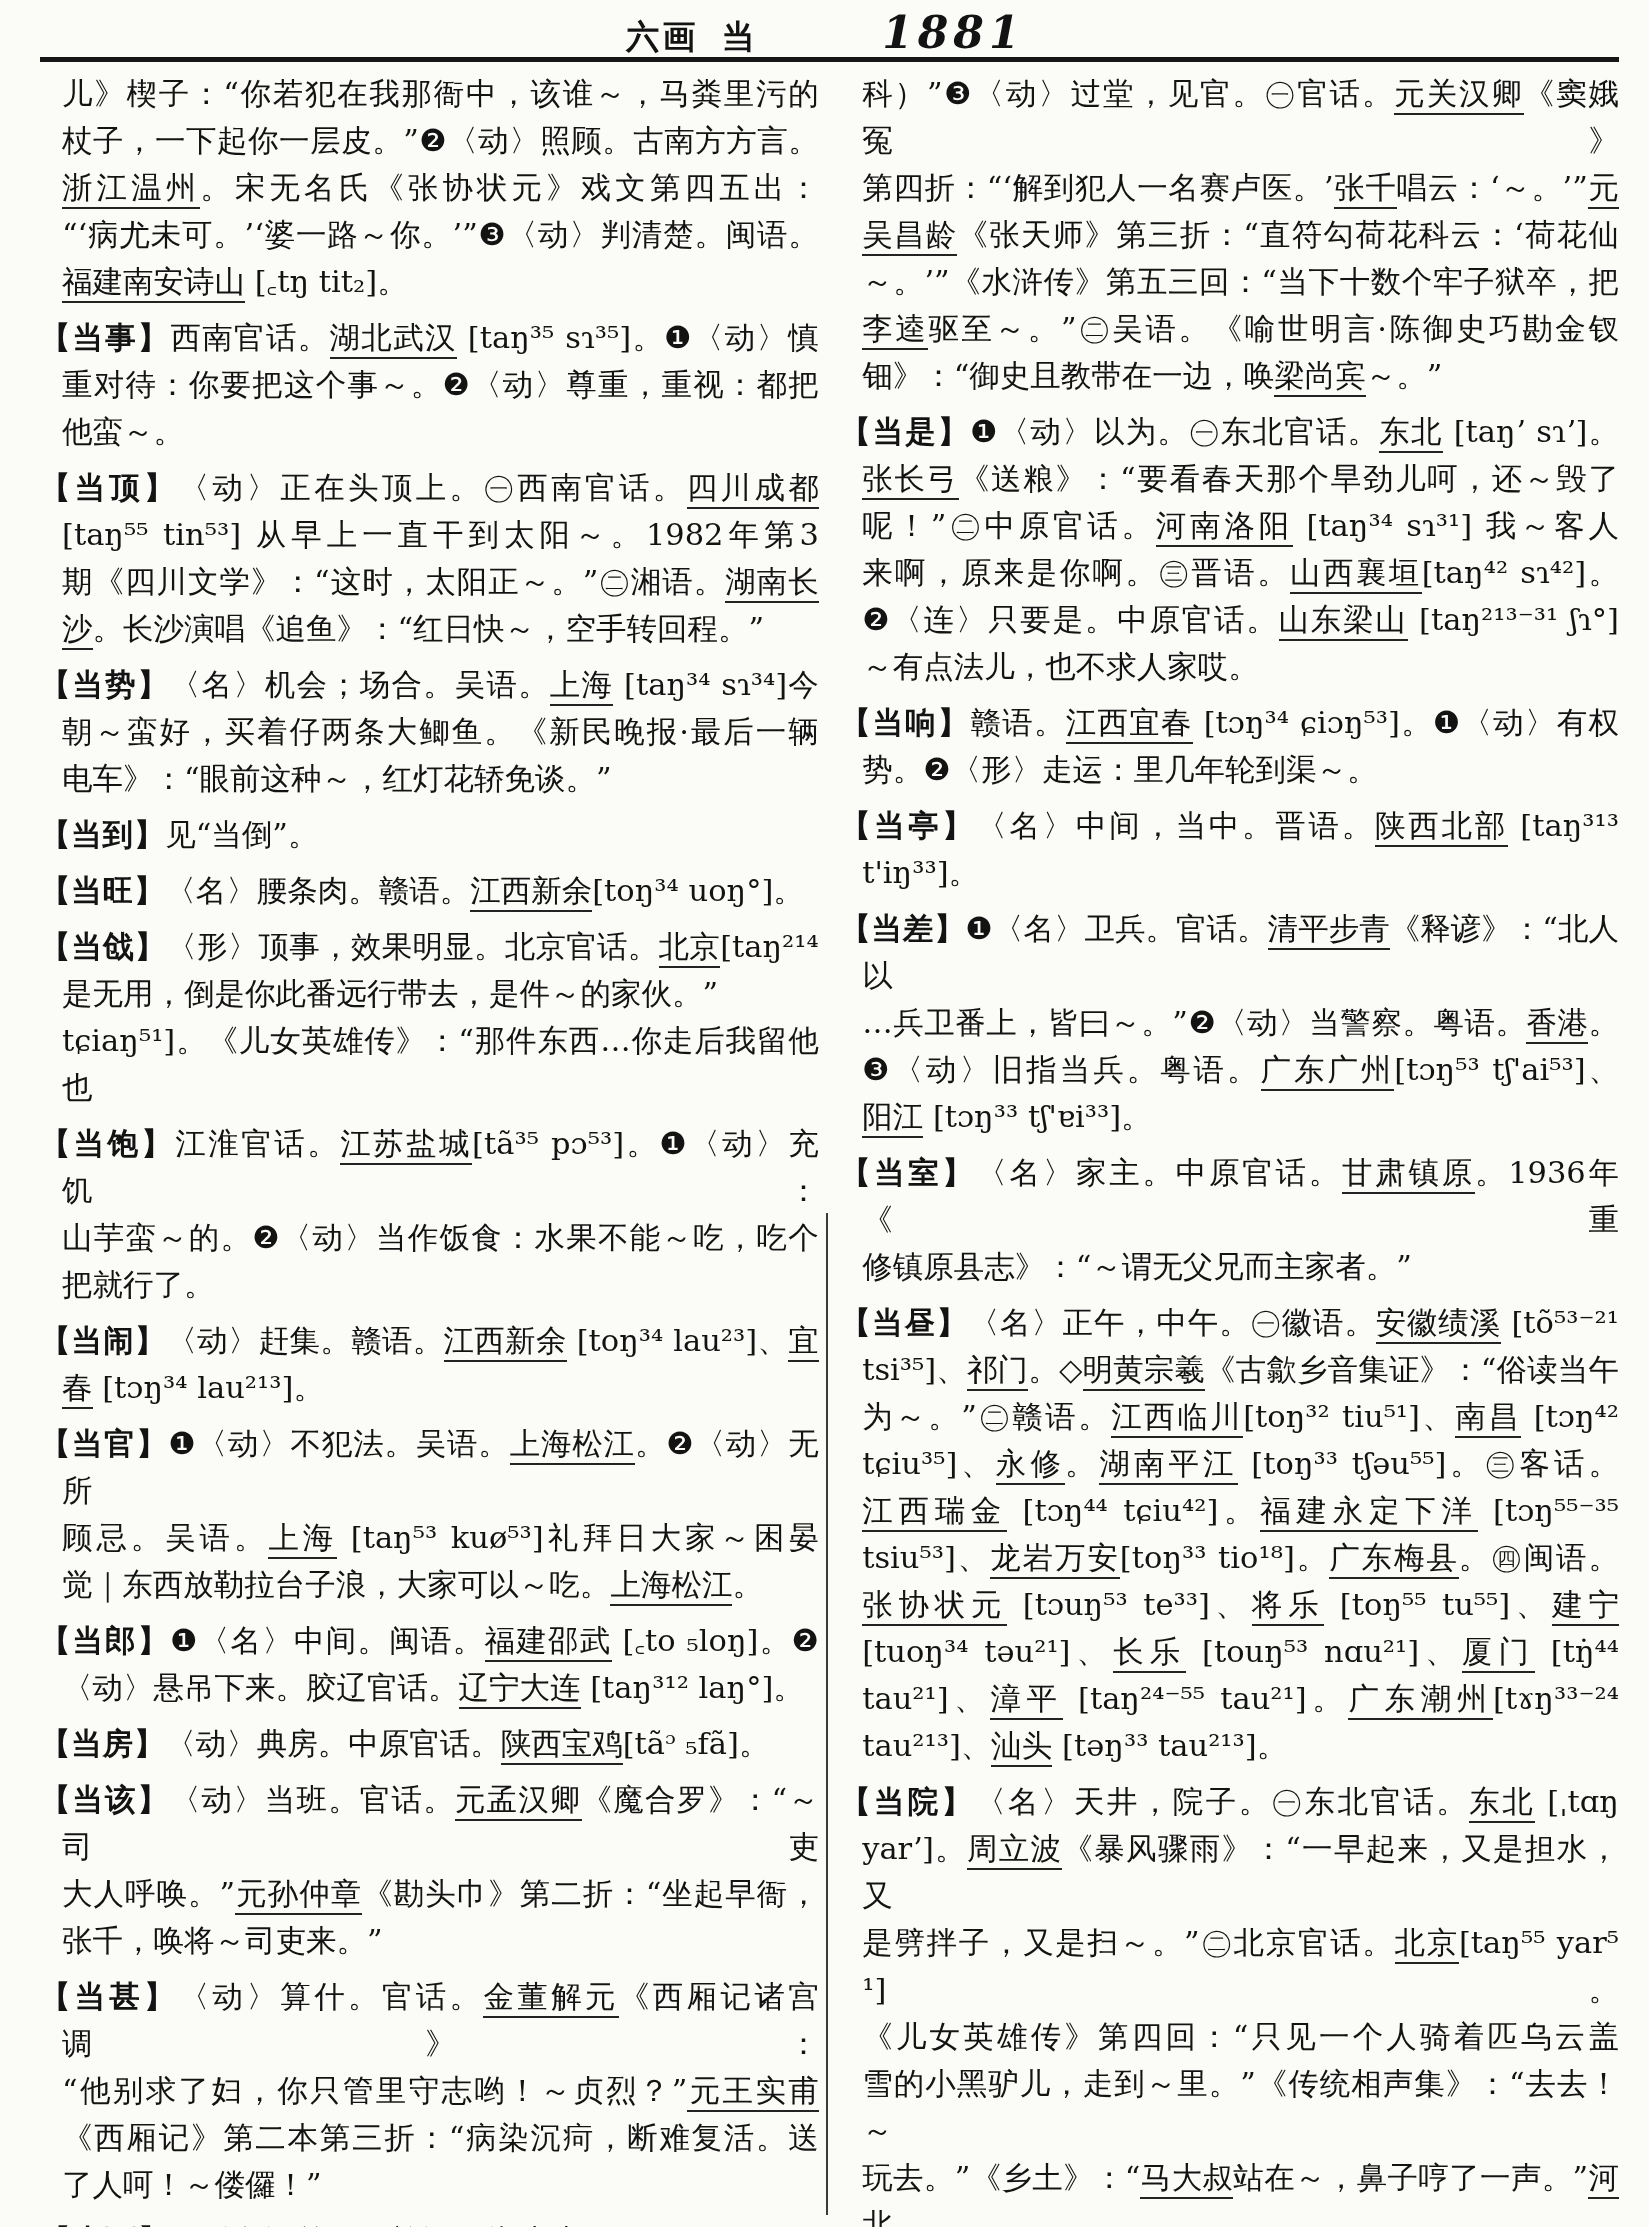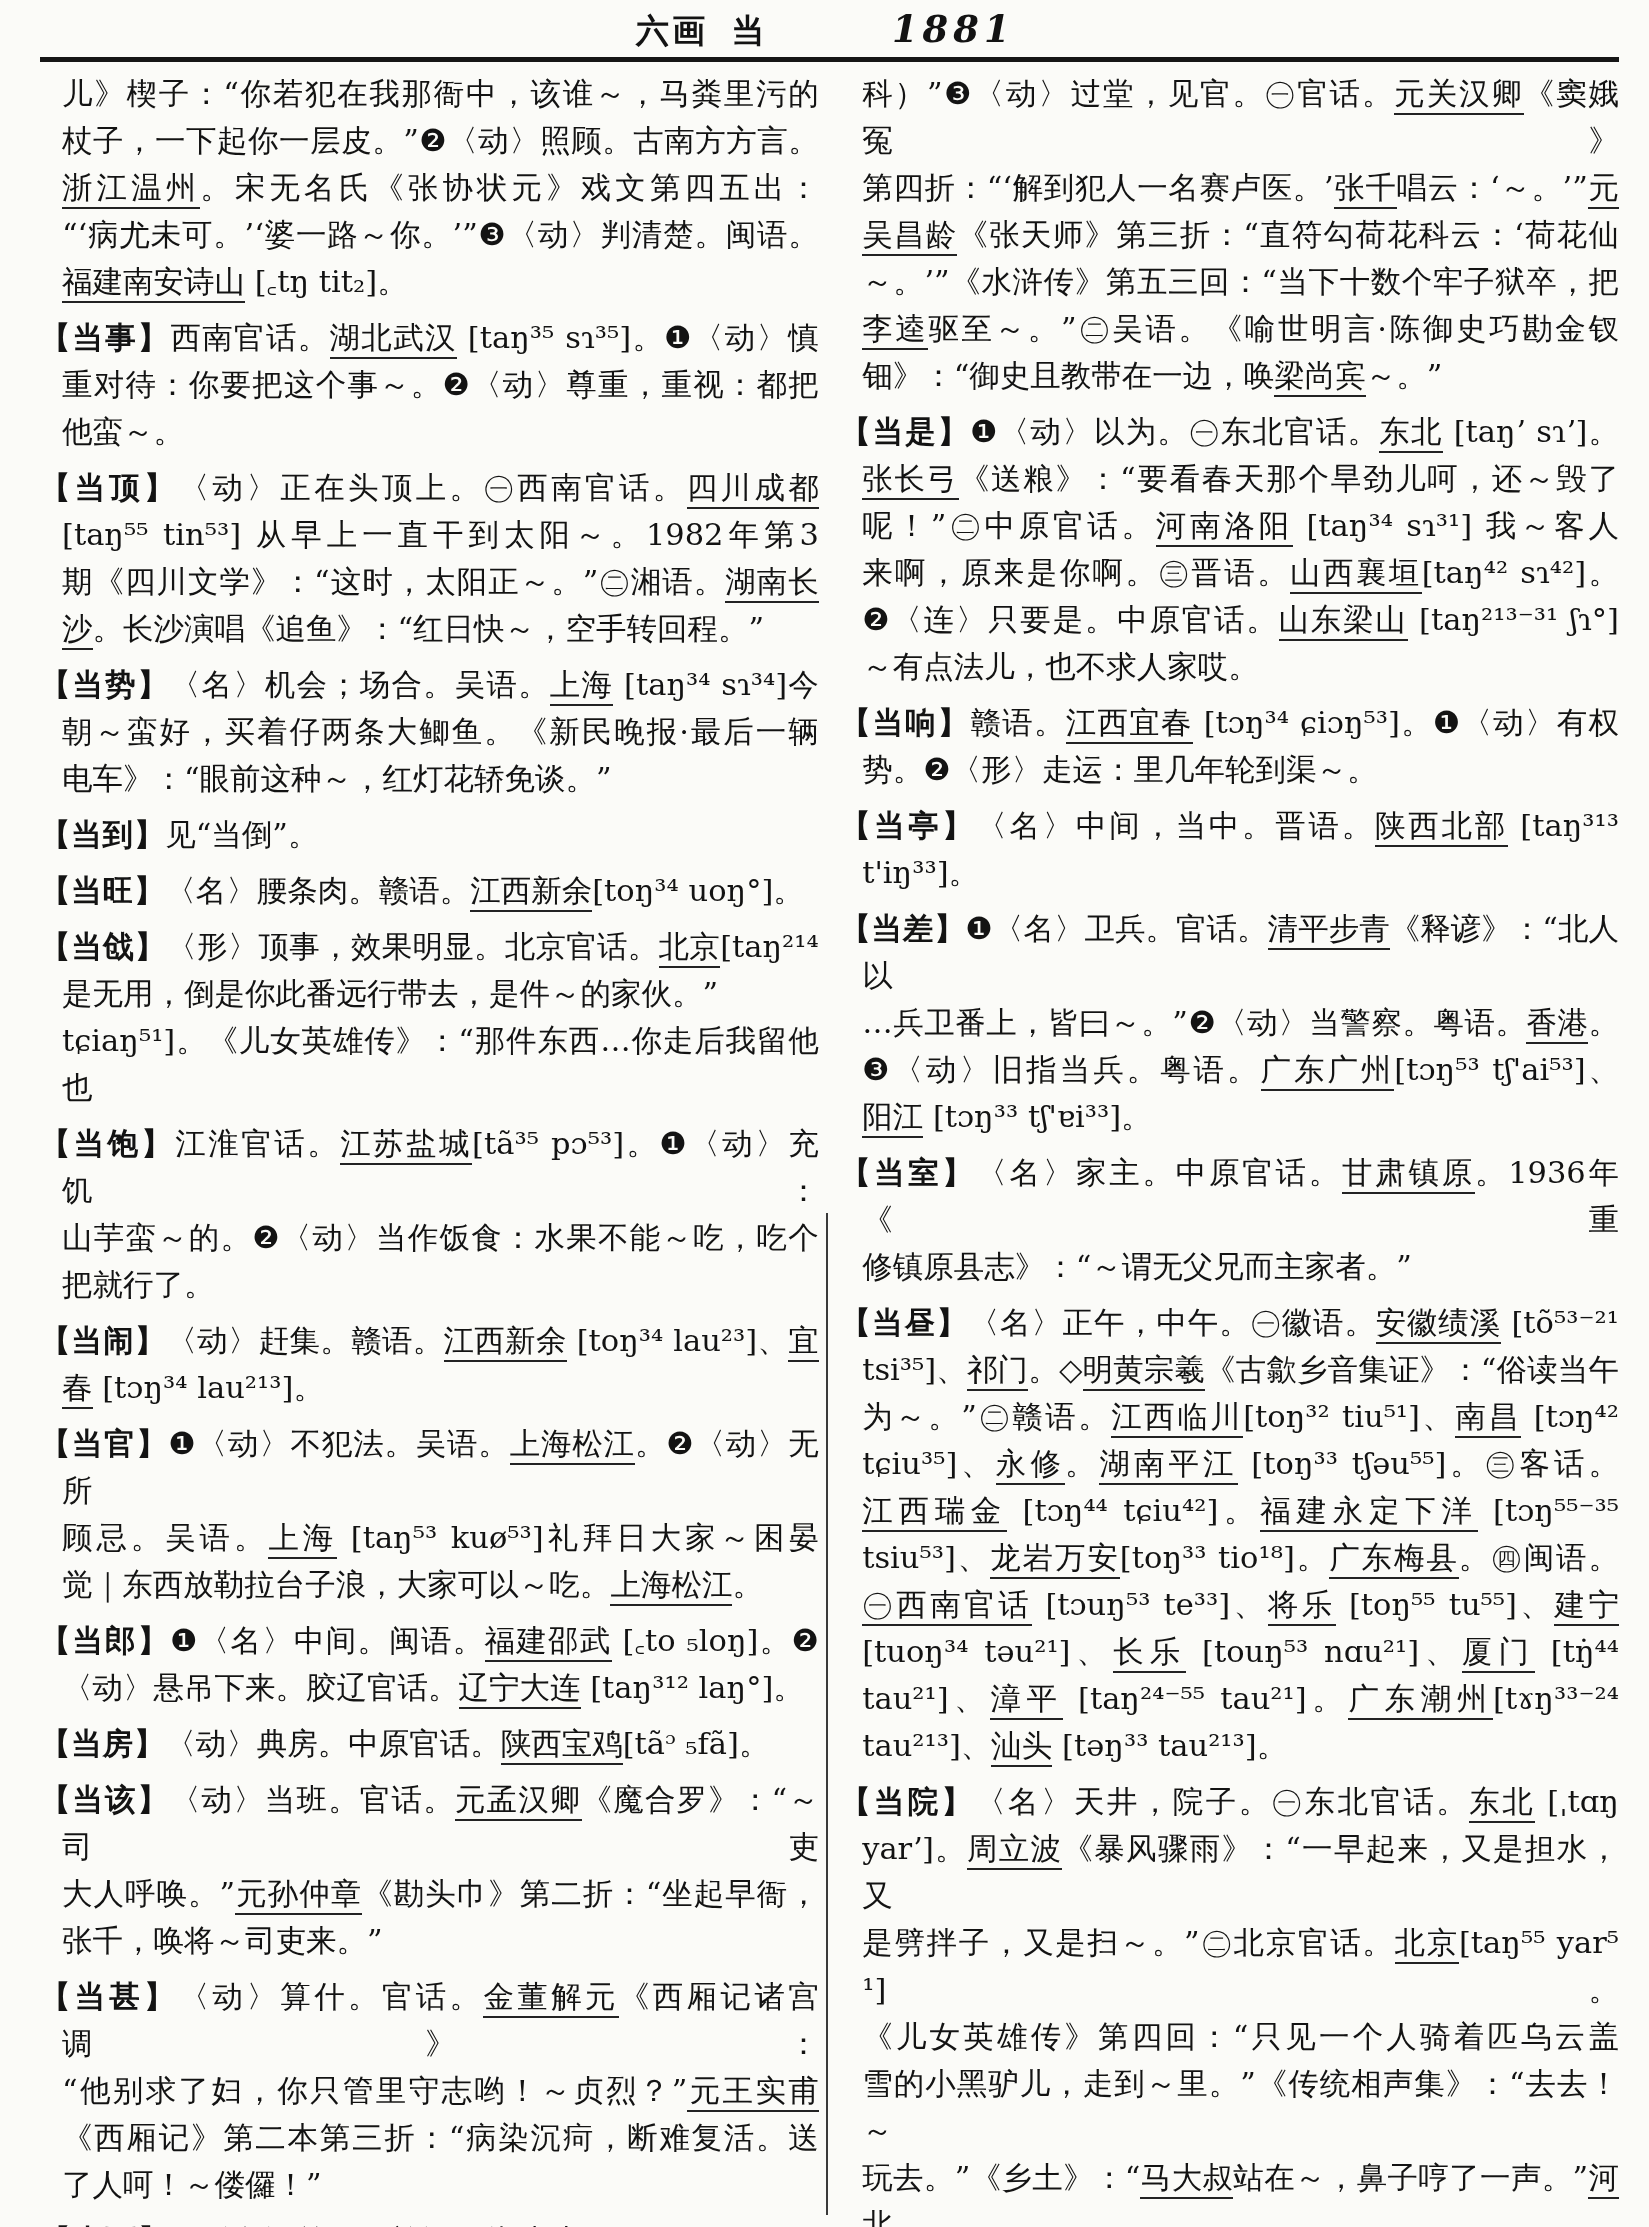--- a/index.html
+++ b/index.html
@@ -10,21 +10,21 @@
     font-family:"DejaVu Serif","DejaVu Sans","Liberation Serif",serif;
     position:relative;overflow:hidden;
   }
   .page{padding:6.6px 31px 0 40px}
   .hdr{
     display:flex;justify-content:center;align-items:baseline;
     height:49px;font-weight:bold;font-size:33px;letter-spacing:3.3px;
   }
   .hdr .section{margin-right:23px}
   .hdr .word{margin-right:124px}
-  .hdr .pg{font-style:italic;font-size:37px;letter-spacing:5px;margin-right:8.2px}
+  .hdr .pg{font-style:italic;font-size:44px;letter-spacing:5px;margin-right:8.2px}
   .rule{border-top:5.8px solid #161616;margin:1.6px 0 8.2px 0}
   .cols{display:flex;gap:21.4px;align-items:flex-start}
   .col{width:779px}
   .entry{padding-left:22px;margin-top:9px}
   .entry:first-child{margin-top:0}
   .line{
     font-size:30.5px;line-height:47px;
     text-align:justify;text-align-last:justify;
     word-break:break-all;
   }
@@ -154,21 +154,21 @@
           <div class="line first"><span class="head">【当室】</span>〈名〉家主。中原官话。<span class="u">甘肃镇原</span>。1936年《重</div>
           <div class="line last">修镇原县志》：“～谓无父兄而主家者。”</div>
         </div>
         <div class="entry">
           <div class="line first"><span class="head">【当昼】</span>〈名〉正午，中午。㊀徽语。<span class="u">安徽绩溪</span> [tõ⁵³⁻²¹</div>
           <div class="line">tsi³⁵]、<span class="u">祁门</span>。◇<span class="u">明黄宗羲</span>《古歙乡音集证》：“俗读当午</div>
           <div class="line">为～。”㊁赣语。<span class="u">江西临川</span>[toŋ³² tiu⁵¹]、<span class="u">南昌</span> [tɔŋ⁴²</div>
           <div class="line">tɕiu³⁵]、<span class="u">永修</span>。<span class="u">湖南平江</span> [toŋ³³ tʃəu⁵⁵]。㊂客话。</div>
           <div class="line"><span class="u">江西瑞金</span> [tɔŋ⁴⁴ tɕiu⁴²]。<span class="u">福建永定下洋</span> [tɔŋ⁵⁵⁻³⁵</div>
           <div class="line">tsiu⁵³]、<span class="u">龙岩万安</span>[toŋ³³ tio¹⁸]。<span class="u">广东梅县</span>。㊃闽语。</div>
-          <div class="line"><span class="u">㊀西南官话</span> [tɔuŋ⁵³ te³³]、<span class="u">将乐</span> [toŋ⁵⁵ tu⁵⁵]、<span class="u">建宁</span></div>
+          <div class="line"><span class="u">张协状元</span> [tɔuŋ⁵³ te³³]、<span class="u">将乐</span> [toŋ⁵⁵ tu⁵⁵]、<span class="u">建宁</span></div>
           <div class="line">[tuoŋ³⁴ təu²¹]、<span class="u">长乐</span> [touŋ⁵³ nɑu²¹]、<span class="u">厦门</span> [tŋ̇⁴⁴</div>
           <div class="line">tau²¹]、<span class="u">漳平</span> [taŋ²⁴⁻⁵⁵ tau²¹]。<span class="u">广东潮州</span>[tɤŋ³³⁻²⁴</div>
           <div class="line last">tau²¹³]、<span class="u">汕头</span> [təŋ³³ tau²¹³]。</div>
         </div>
         <div class="entry">
           <div class="line first"><span class="head">【当院】</span>〈名〉天井，院子。㊀东北官话。<span class="u">东北</span> [ˌtɑŋ</div>
           <div class="line">yarʼ]。<span class="u">周立波</span>《暴风骤雨》：“一早起来，又是担水，又</div>
           <div class="line">是劈拌子，又是扫～。”㊁北京官话。<span class="u">北京</span>[taŋ⁵⁵ yar⁵¹]。</div>
           <div class="line">《儿女英雄传》第四回：“只见一个人骑着匹乌云盖</div>
           <div class="line">雪的小黑驴儿，走到～里。”《传统相声集》：“去去！～</div>

